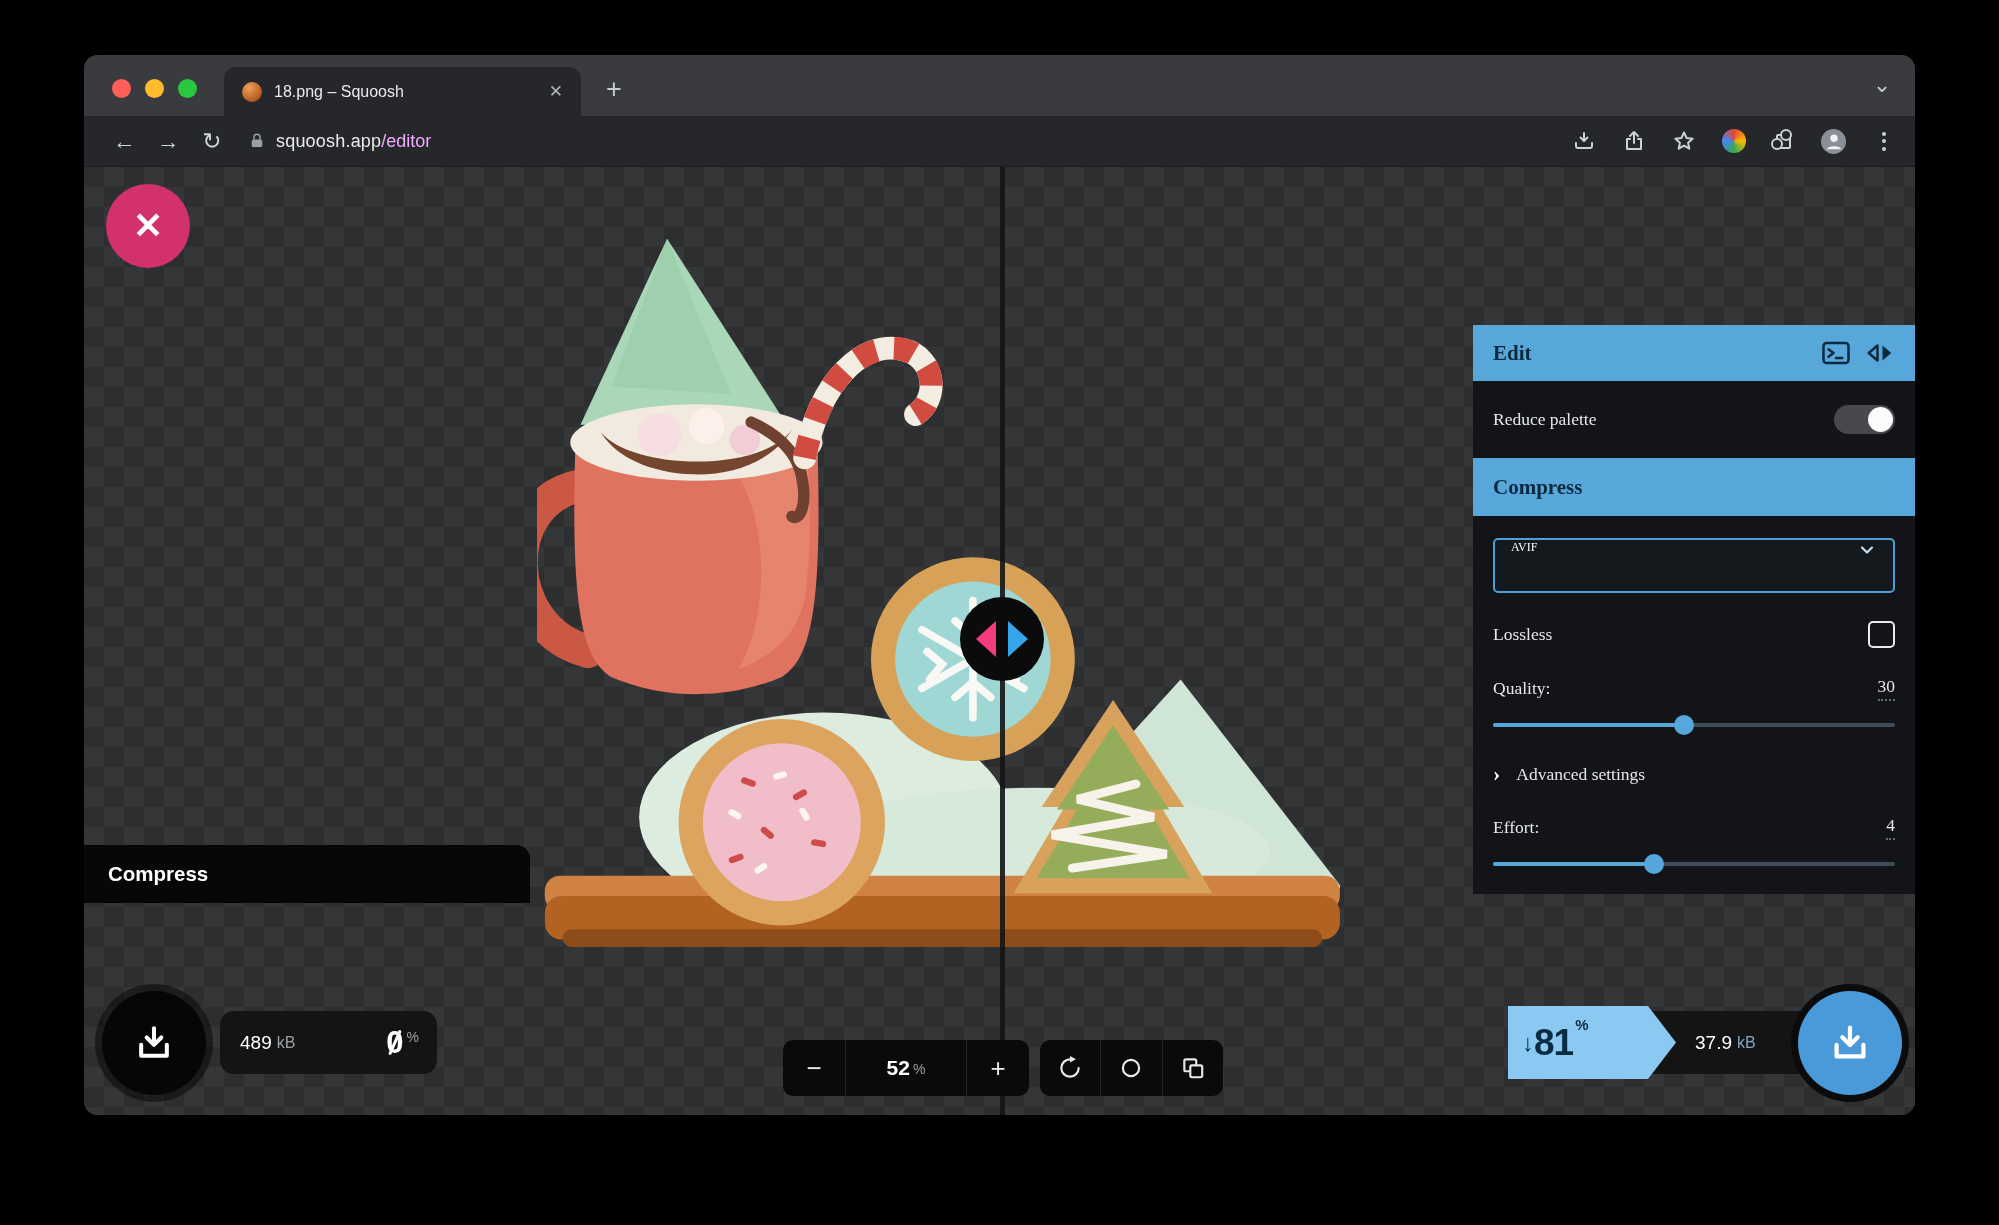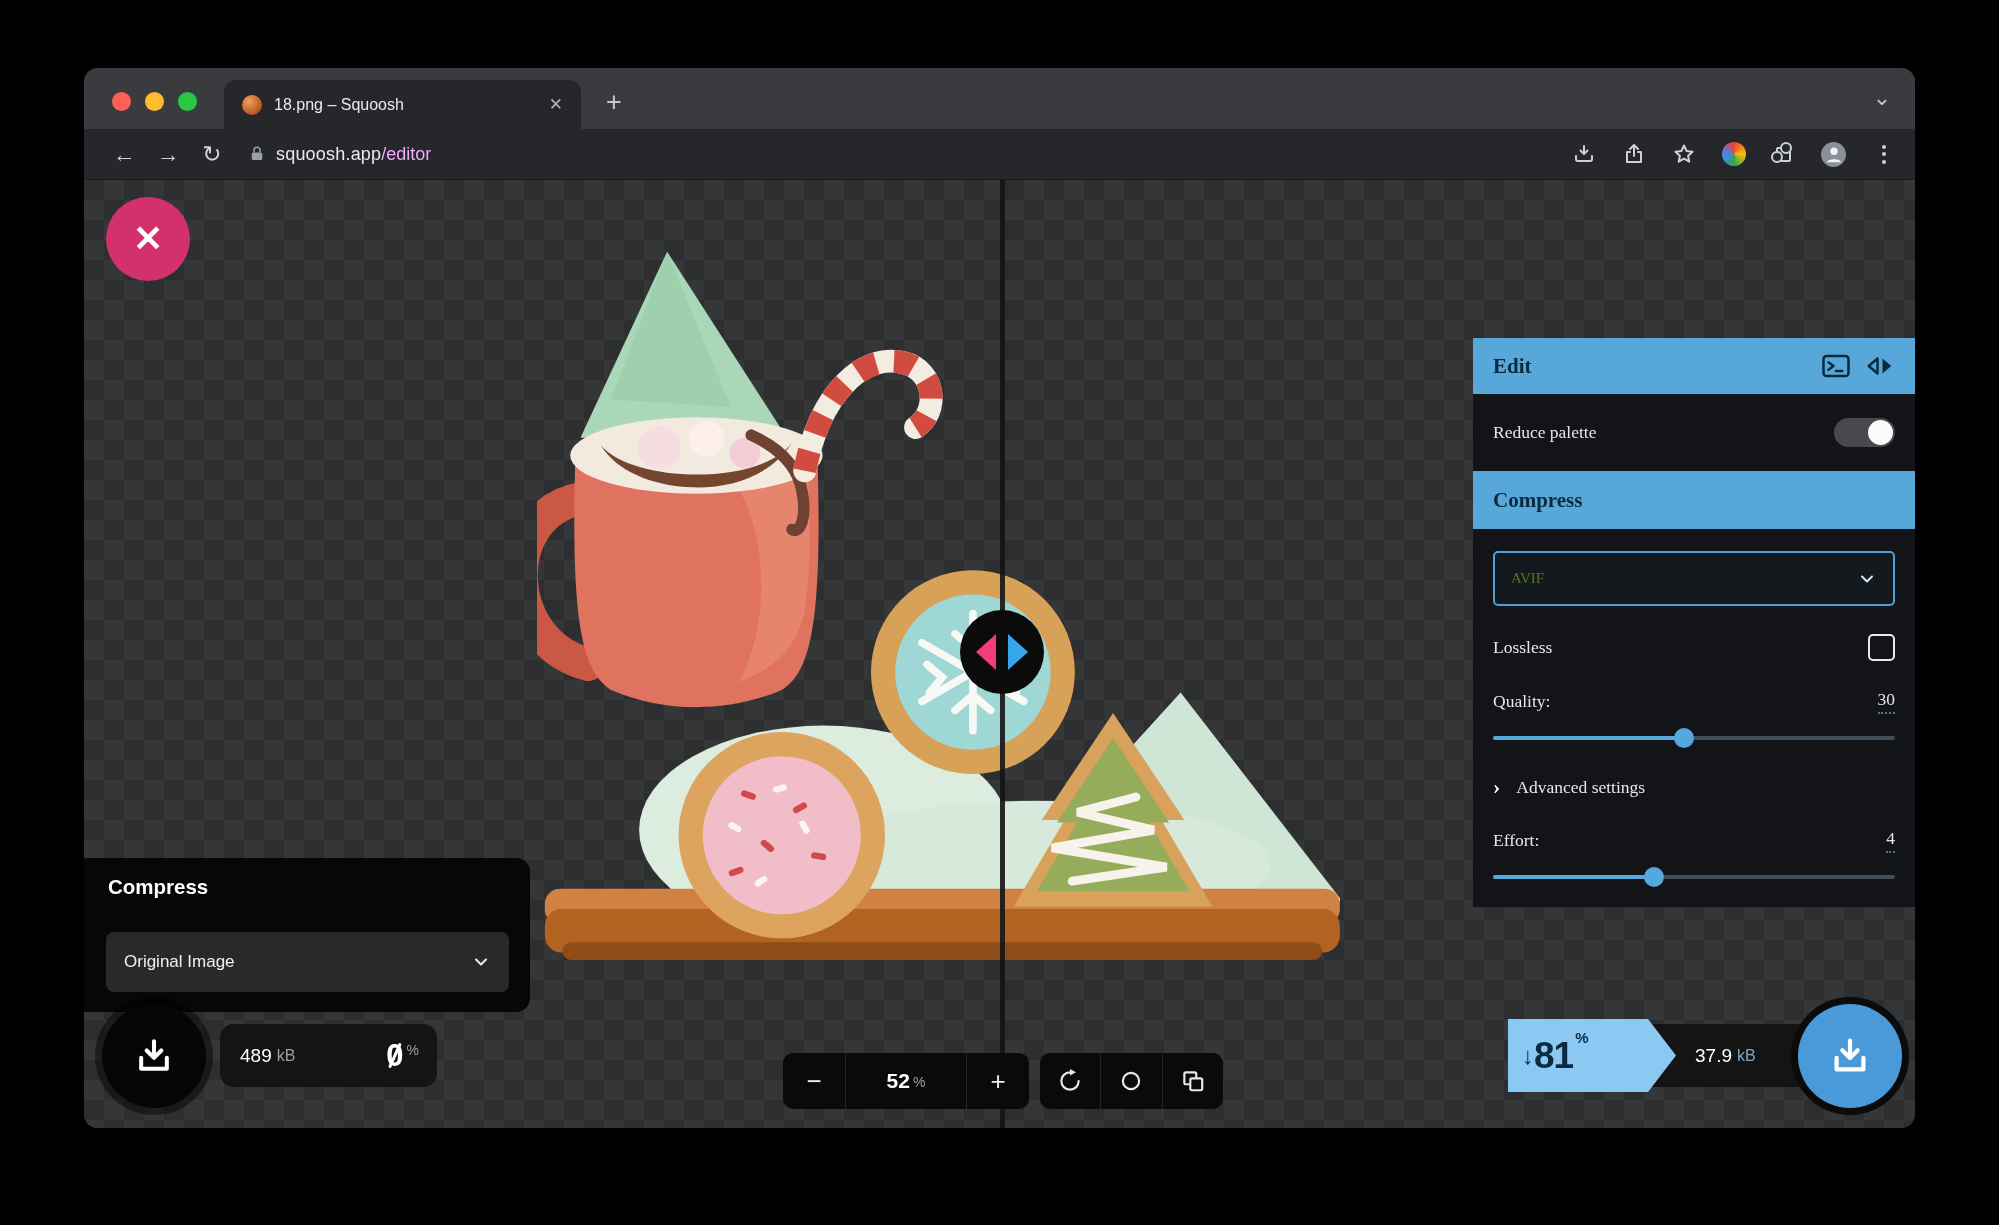--- a/index.html
+++ b/index.html
@@ -1,20 +1,20 @@
 <!DOCTYPE html>
 <html><head>
 <meta charset="utf-8">
 <style>
   * { margin:0; padding:0; box-sizing:border-box; }
   html,body { width:1999px; height:1225px; background:#000; overflow:hidden;
               font-family:"Liberation Sans", sans-serif; }
 
   
-  #window { position:absolute; left:84px; top:68px; width:1831px; height:1060px;
+  #window { position:absolute; left:84px; top:55px; width:1831px; height:1060px;
             border-radius:14px; overflow:hidden; background:#2e2f31;
             box-shadow:0 40px 90px rgba(0,0,0,.85); }
 
   
   .tabstrip { position:relative; height:61px; background:#3a3b3f; }
   .traffic { position:absolute; left:28px; top:24px; display:flex; gap:14px; }
   .traffic span { width:19px; height:19px; border-radius:50%; display:block; }
   .t-red{background:#ff5f57}.t-yellow{background:#febc2e}.t-green{background:#28c840}
   .tab { position:absolute; left:140px; top:12px; width:357px; height:49px;
          background:#26272a; border-radius:12px 12px 0 0; display:flex;
@@ -78,21 +78,21 @@
   .hdr-ics svg { display:block; }
   .opt-body { background:#121417; }
   .opt-row { height:77px; display:flex; align-items:center; padding:0 20px;
              color:#e6e7e9; font-size:17.5px; }
   .toggle { margin-left:auto; width:61px; height:29px; border-radius:15px; background:#47494d;
             position:relative; }
   .toggle .knob { position:absolute; right:2px; top:2px; width:25px; height:25px;
                   border-radius:50%; background:#fbfbfb; }
   .cmp-body { background:#121417; padding:22px 20px 28px; }
   .codec-select { height:55px; border:2px solid #4c9fd9; border-radius:5px; background:#14191e;
-                  display:flex; align-items:center; padding:0 16px; color:#4d7c0f; font-size:15px; }
+                  display:flex; align-items:flex-start; padding:0 16px; color:#ffffff; font-size:12px; }
   .codec-select svg { margin-left:auto; }
   .flex-row { display:flex; align-items:center; color:#e6e7e9; font-size:17.5px; }
   .lossless-row { margin-top:28px;justify-content:center; }
   .checkbox { margin-left:auto; width:27px; height:27px; border:2.5px solid #e9eaec; border-radius:5px; }
   .lbl-row { margin-top:28px;text-align:center; }
   .num-val { margin-left:auto; border-bottom:2px dotted #5b7183; padding-bottom:2px; }
   .slider { --f:.5; position:relative; height:4px; border-radius:2px; background:#3d4e59; margin-top:22px; }
   .slider-fill { position:absolute; left:0; top:0; bottom:0; width:calc(var(--f)*100%);
                  background:#55a7dc; border-radius:2px; }
   .slider-knob { position:absolute; top:50%; left:calc(var(--f)*100%); width:20px; height:20px;
@@ -361,28 +361,20 @@
         </div>
         <div class="slider" style="--f: 0.4;">
           <div class="slider-fill"></div>
           <div class="slider-knob"></div>
         </div>
       </div>
     </div>
 
     <div class="left-panel">
       <div class="lp-hdr">Compress</div>
-      <div class="lp-body">
-        <div class="orig-select">
-          <span>Original Image</span>
-          <svg width="20" height="20" viewBox="0 0 24 24">
-            <path d="M6 9l6 6 6-6" fill="none" stroke="#e8e8e8" stroke-width="2.5" stroke-linecap="round" stroke-linejoin="round"></path>
-          </svg>
-        </div>
-      </div>
     </div>
 
     <div class="dl-circle dl-left">
       <svg width="44" height="44" viewBox="0 0 24 24">
         <g fill="none" stroke="#fff" stroke-width="2.2" stroke-linecap="round" stroke-linejoin="round">
           <path d="M12 4v8.5"></path>
             <path d="M8 9l4 4 4-4"></path>
             <path d="M5 13v6h14v-6"></path>
         </g>
       </svg>

